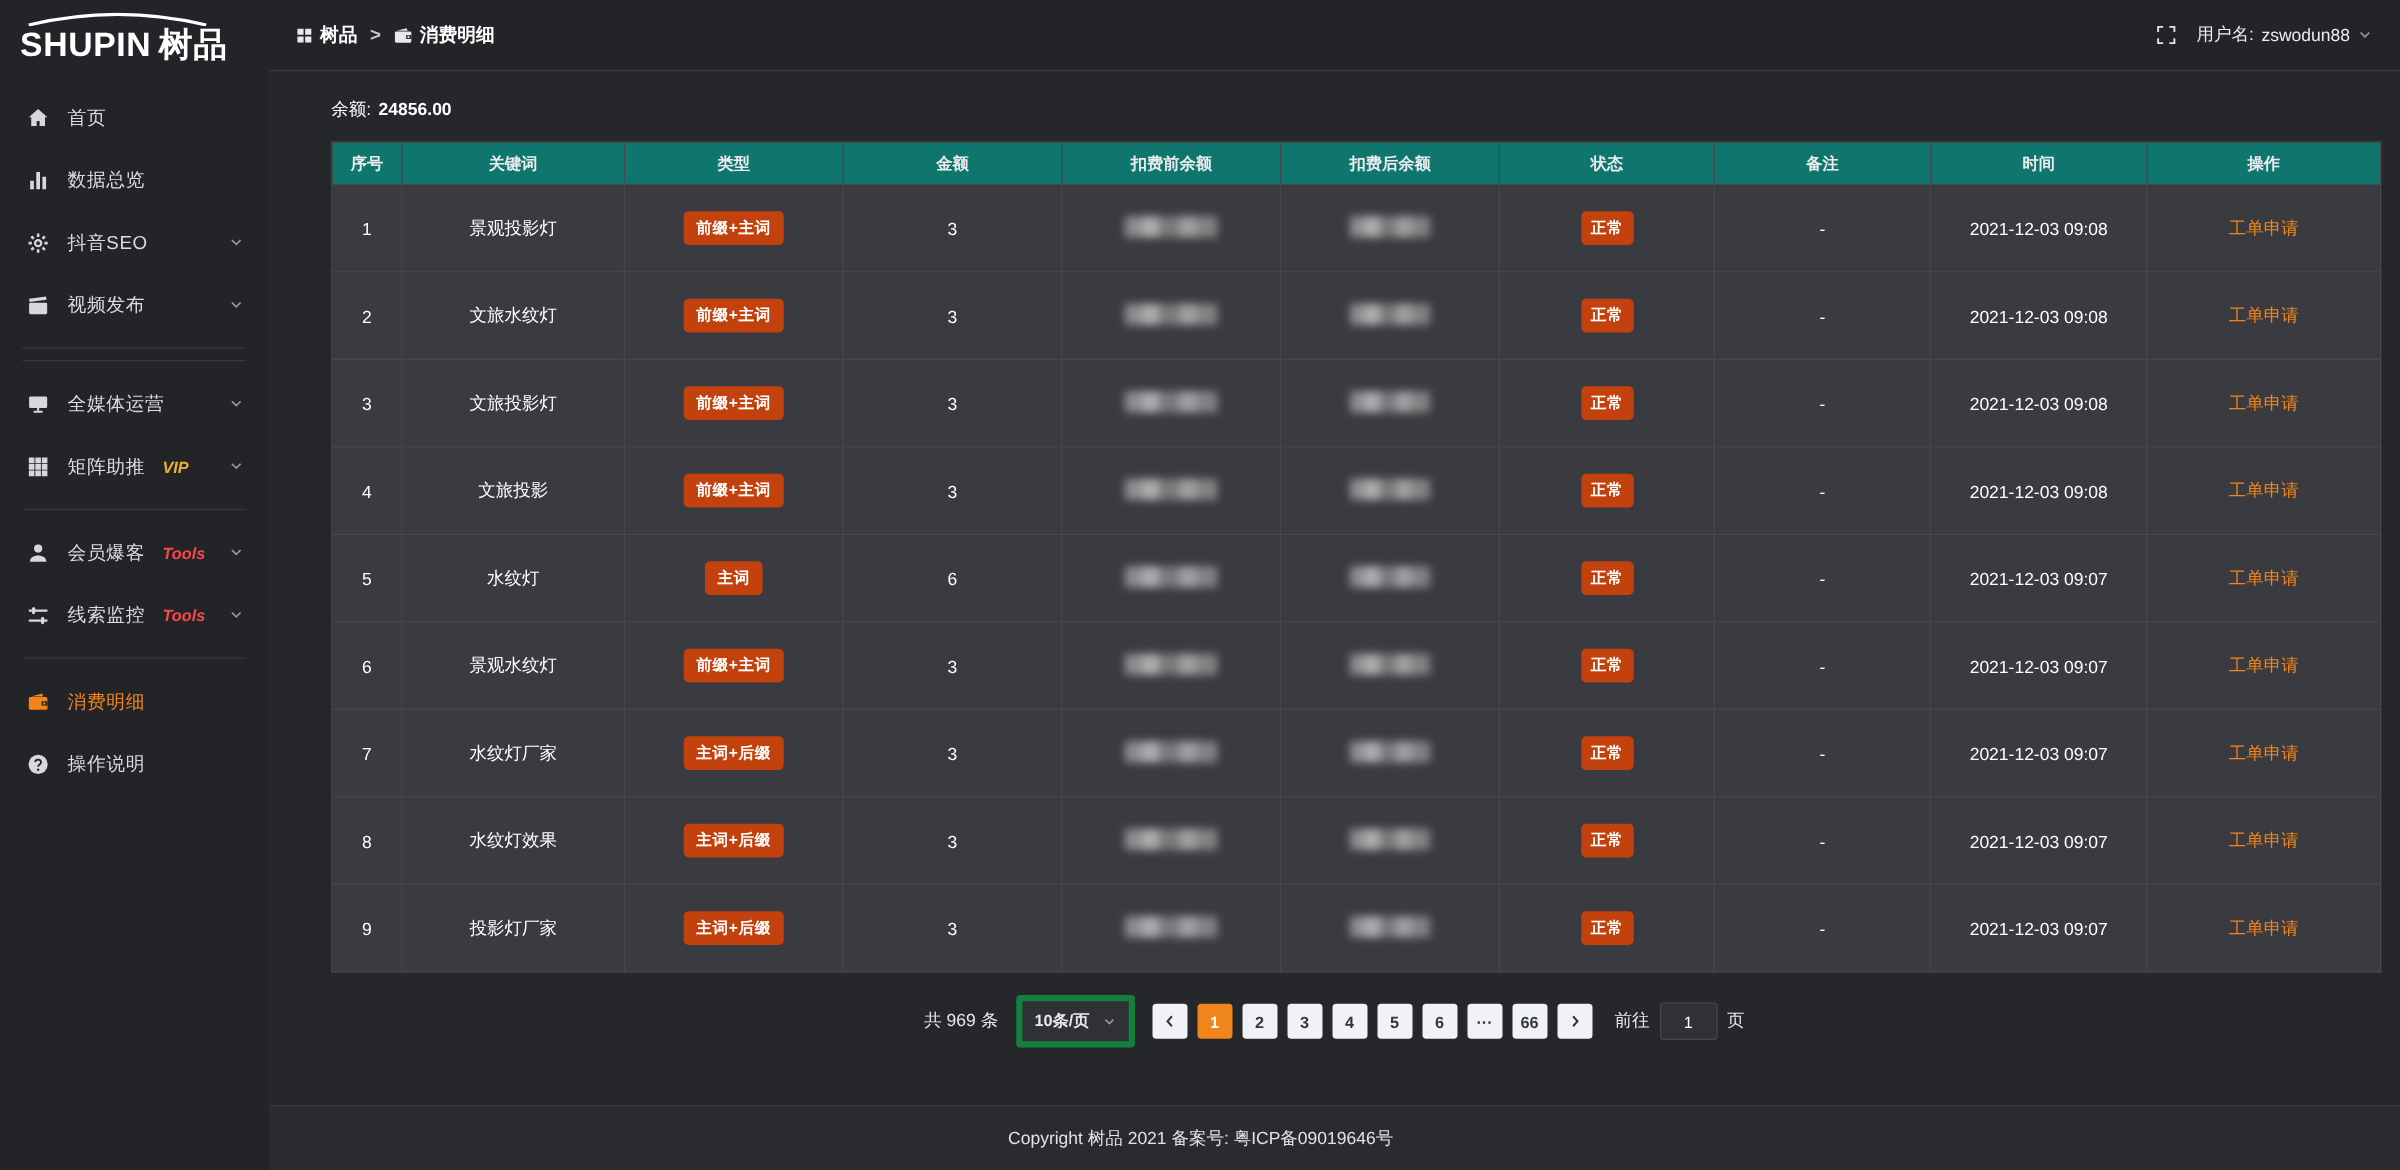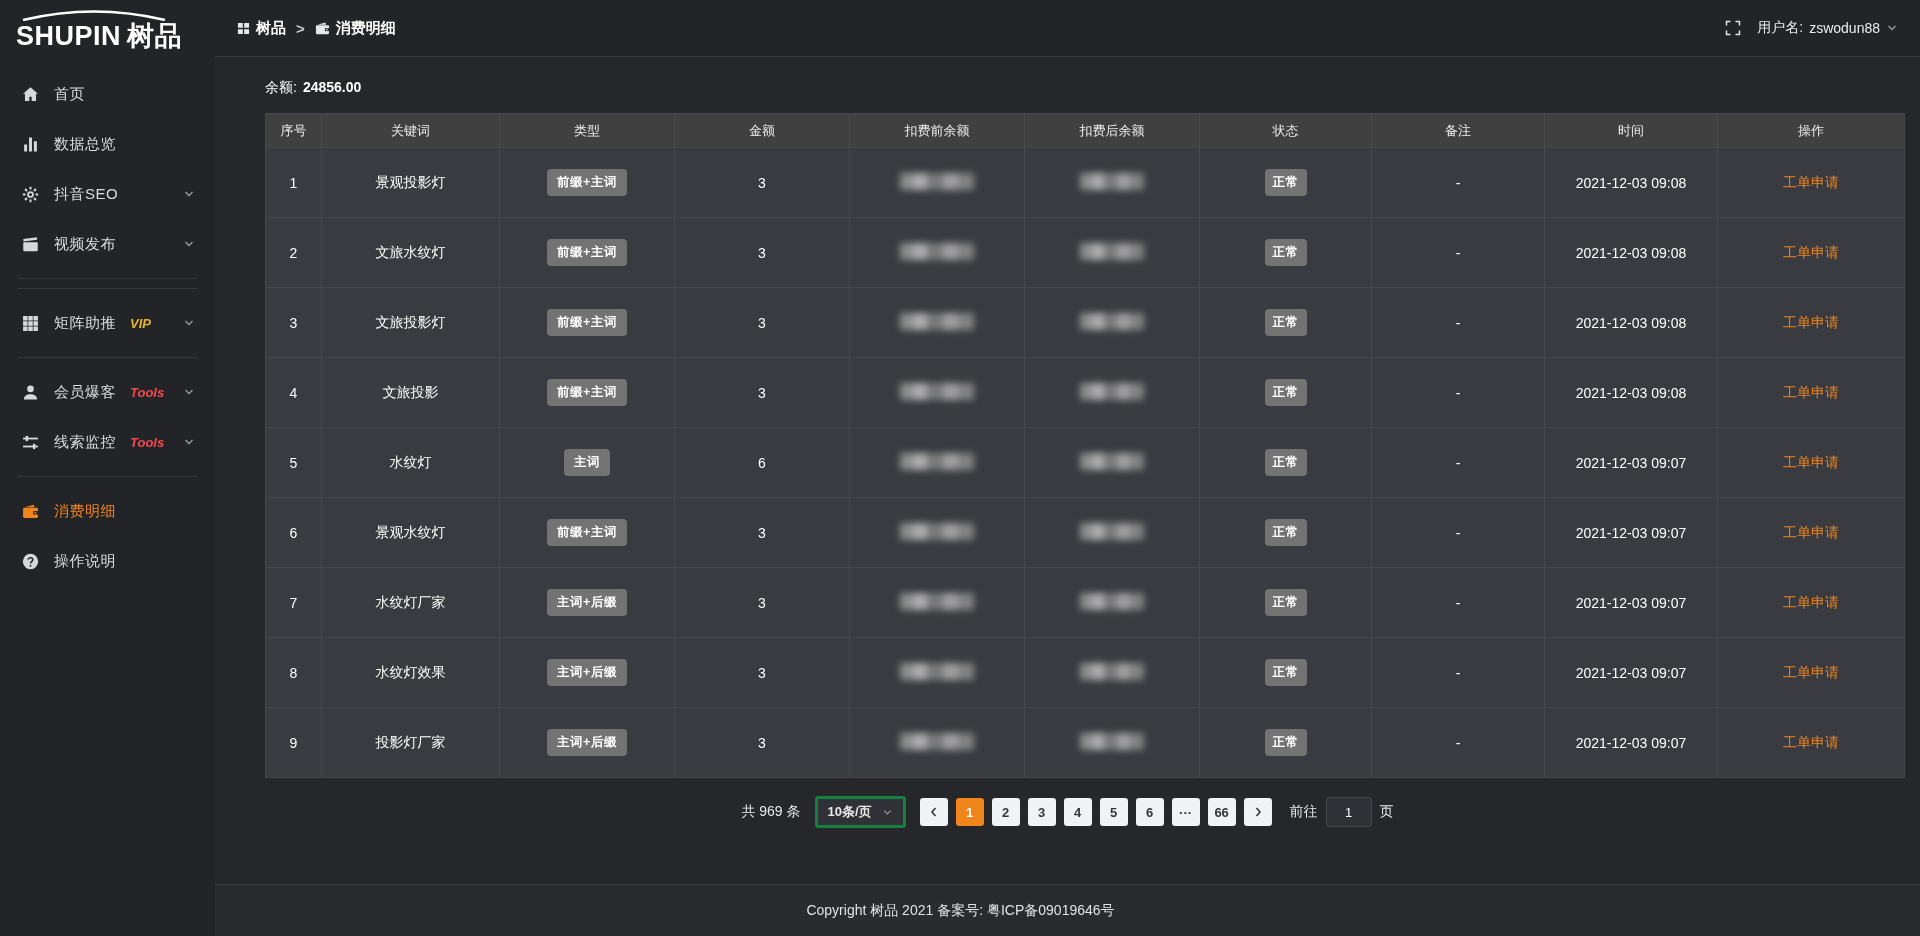--- a/index.html
+++ b/index.html
@@ -33,32 +33,32 @@
   .fullscreen { display:inline-flex; color:#e4e4e6; cursor:pointer; }
   .user-entry { display:flex; align-items:center; gap:6px; cursor:pointer; }
 
   .balance { padding:22px 0 16px 50px; color:#fff; font-size:14px; font-weight:400; }
   .balance b { margin-left:6px; }
 
   
   .table-wrap { margin:0 15px 0 50px; }
   table { width:100%; border-collapse:collapse; table-layout:fixed; }
   th,td { border:1px solid #47484d; text-align:center; vertical-align:middle; }
-  thead th { background:#404040; height:34px; color:#ececee; font-size:13px; font-weight:400; }
+  thead th { background:#0f766e; height:34px; color:#ececee; font-size:13px; font-weight:700; }
   tbody td { background:#3a3b40; height:70px; color:#fff; font-size:14px; }
-  .badge { display:inline-block; background:#737373; color:#fff; font-size:12.5px; font-weight:700; padding:5px 10px; border-radius:4px; letter-spacing:.5px; }
+  .badge { display:inline-block; background:#c2410c; color:#fff; font-size:12.5px; font-weight:700; padding:5px 10px; border-radius:4px; letter-spacing:.5px; }
   .badge-sm { padding:5px 8px; }
   .blur { display:inline-block; width:74px; height:17px; border-radius:2px; opacity:.75; filter:blur(3.5px);
           background:linear-gradient(90deg,#a9a9a9 0 18%,#d2d2d2 18% 37%,#8f8f8f 37% 58%,#c0c0c0 58% 78%,#9a9a9a 78% 100%); }
   .blur2 { width:64px; }
   .action-link { color:#f0851c; cursor:pointer; }
 
   
   .pager { margin-top:18px; display:flex; align-items:center; justify-content:center; gap:8px; color:#e8e8ea; font-size:14px; }
-  .page-size { height:32px; background:#303136; border:3px solid #15803d; border-radius:3px; color:#e8e8ea; font-size:13px; font-weight:700; display:flex; align-items:center; gap:10px; padding:0 10px; margin:0 6px; cursor:pointer; }
+  .page-size { height:42px; background:#303136; border:5px solid #15803d; border-radius:3px; color:#e8e8ea; font-size:13px; font-weight:700; display:flex; align-items:center; gap:10px; padding:0 10px; margin:0 6px; cursor:pointer; }
   .pages { display:flex; align-items:center; gap:8px; }
   .page-btn,.nav-btn { min-width:28px; height:28px; background:#f0f2f5; color:#33363a; border:none; border-radius:3px; font-weight:700; font-size:13px; cursor:pointer; display:inline-flex; align-items:center; justify-content:center; font-family:inherit; }
   .page-btn.active { background:#f0851c; color:#fff; }
   .goto { display:flex; align-items:center; gap:8px; margin-left:10px; }
   .goto-input { width:46px; height:30px; background:#303136; border:1px solid #46474c; border-radius:3px; color:#fff; text-align:center; font-size:13px; font-family:inherit; }
 
   
   .footer { margin-top:auto; height:52px; flex:none; border-top:1px solid #3a3b40; background:#2a2b2f; display:flex; align-items:center; justify-content:center; color:#e3e3e5; font-size:14px; }
   .footer span { margin-right:214px; }
 </style>
@@ -116,20 +116,35 @@
           </span>
           <span class="menu-label">视频发布</span>
           <span class="chev">
             <svg viewBox="0 0 12 12" width="12" height="12" fill="none" stroke="currentColor" stroke-width="1.4">
               <path d="M2.5 4 6 7.5 9.5 4"></path>
             </svg>
           </span>
         </div>
         <div class="menu-divider"></div>
         <div class="menu-divider"></div>
+        <div class="menu-item">
+          <span class="icon">
+            <svg viewBox="0 0 16 16" width="17" height="17" fill="currentColor">
+              <rect x="1.2" y="2" width="13.6" height="8.8" rx="1"></rect>
+              <path d="M7.2 10.8h1.6v2H7.2z"></path>
+              <path d="M4.6 12.8h6.8v1.5H4.6z"></path>
+            </svg>
+          </span>
+          <span class="menu-label">全媒体运营</span>
+          <span class="chev">
+            <svg viewBox="0 0 12 12" width="12" height="12" fill="none" stroke="currentColor" stroke-width="1.4">
+              <path d="M2.5 4 6 7.5 9.5 4"></path>
+            </svg>
+          </span>
+        </div>
         <div class="menu-item">
           <span class="icon">
             <svg viewBox="0 0 16 16" width="17" height="17" fill="currentColor">
               <path d="M1 1h4.2v4.2H1zM5.9 1h4.2v4.2H5.9zM10.8 1H15v4.2h-4.2zM1 5.9h4.2v4.2H1zM5.9 5.9h4.2v4.2H5.9zM10.8 5.9H15v4.2h-4.2zM1 10.8h4.2V15H1zM5.9 10.8h4.2V15H5.9zM10.8 10.8H15V15h-4.2z"></path>
             </svg>
           </span>
           <span class="menu-label">矩阵助推</span>
           <span class="menu-badge" style="color:#e7b52a">VIP</span>
           <span class="chev">
             <svg viewBox="0 0 12 12" width="12" height="12" fill="none" stroke="currentColor" stroke-width="1.4">

